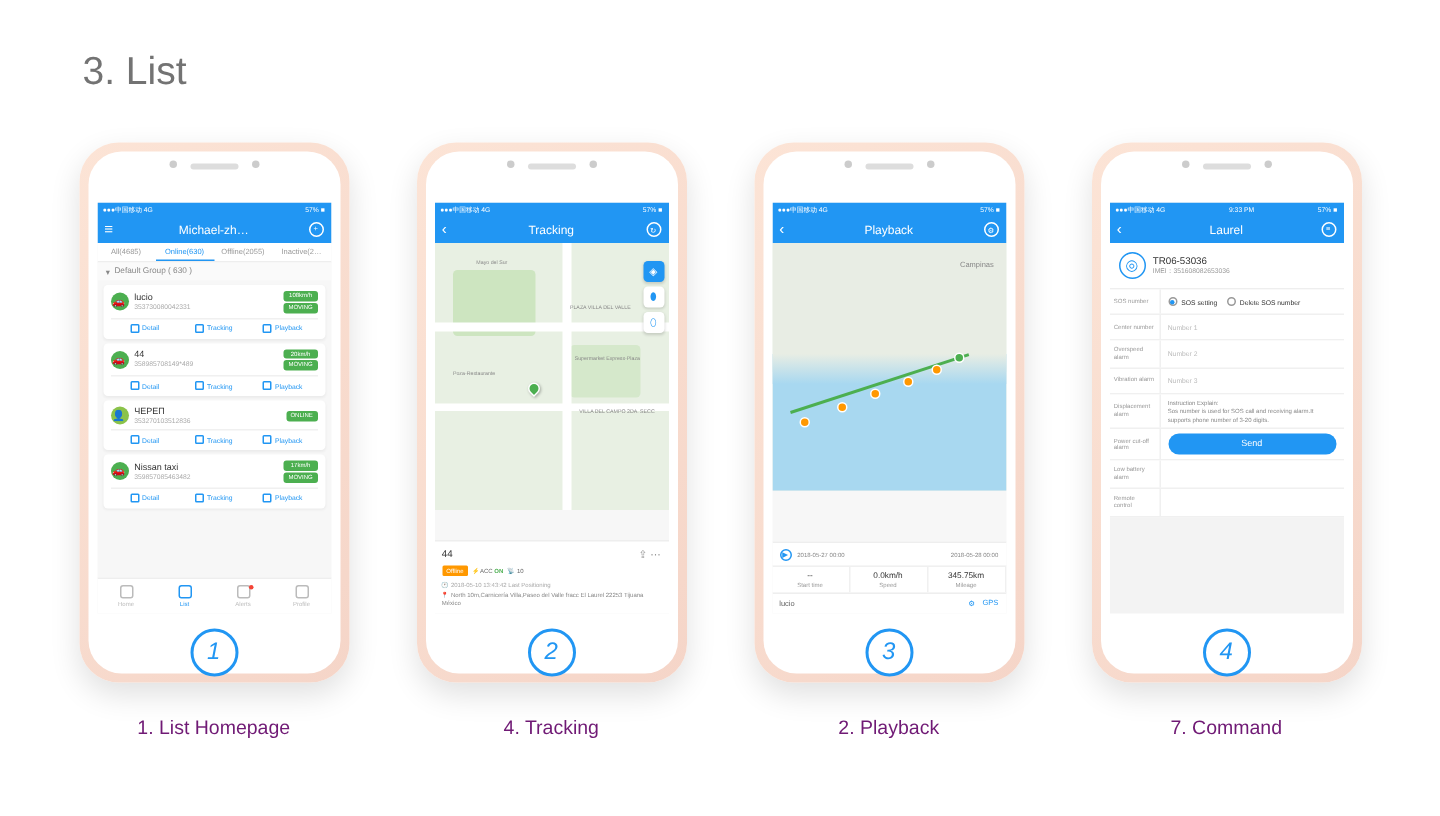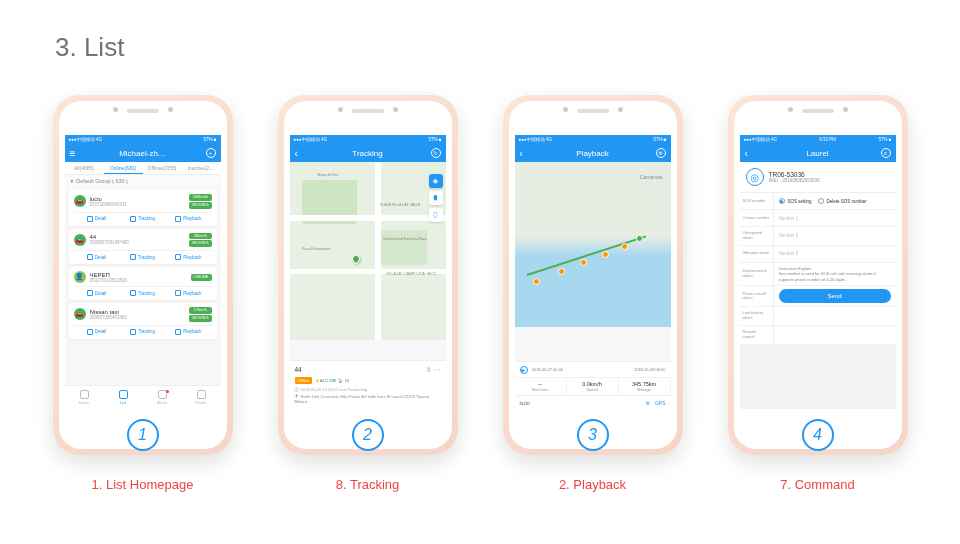--- a/index.html
+++ b/index.html
@@ -82,21 +82,21 @@
 .cmd-ic{width:18px;height:18px;border:1.5px solid #2196F3;border-radius:50%;display:flex;align-items:center;justify-content:center;color:#2196F3;font-size:10px}
 .cmd-info .n{font-size:6.5px;font-weight:500}
 .cmd-info .m{font-size:4.5px;color:#999}
 .cmd-row{display:flex;background:#fff;border-bottom:1px solid #f0f0f0;min-height:17px}
 .cmd-lbl{width:34px;font-size:4px;color:#999;padding:4px 3px;display:flex;align-items:center;border-right:1px solid #f0f0f0;line-height:1.2}
 .cmd-val{flex:1;padding:3px 5px;display:flex;align-items:center;font-size:4.5px;color:#bbb}
 .radio{width:6px;height:6px;border:1px solid #999;border-radius:50%;margin-right:3px;display:inline-flex;align-items:center;justify-content:center}
 .radio.on::after{content:"";width:3px;height:3px;background:#2196F3;border-radius:50%}
 .cmd-expl{font-size:4px;color:#888;line-height:1.4}
 .send-btn{margin:5px 8px;height:14px;background:#2196F3;color:#fff;border-radius:7px;display:flex;align-items:center;justify-content:center;font-size:6px}
-.caption{margin-top:22px;font-size:13px;color:#ef4444}
+.caption{margin-top:22px;font-size:13px;color:#701a75}
 </style>
 </head>
 <body>
 
 <div class="title">3. List</div>
 
 <div class="phones">
 
 <div class="phone-wrap">
 <div class="phone">
@@ -269,21 +269,21 @@
      <span class="tag-acc">⚡<span>ACC</span> <b style="color:#4caf50">ON</b></span>
      <span class="tag-acc">📡 <span>10</span></span>
     </div>
     <div class="trk-date">🕐 <span>2018-05-10 13:43:42</span>  <span>Last Positioning</span></div>
     <div class="trk-addr">📍 <span>North 10m,Carnicería Villa,Paseo del Valle fracc El Laurel 22253 Tijuana México</span></div>
    </div>
   </div>
  </div>
  <div class="home-btn">2</div>
 </div>
-<div class="caption">8. Tracking</div>
+<div class="caption">4. Tracking</div>
 </div>
 
 <div class="phone-wrap">
 <div class="phone">
  <div class="speaker"></div>
         <div class="camera"></div>
         <div class="sensor"></div>
  <div class="phone-inner">
   <div class="screen">
    <div class="status-bar">

